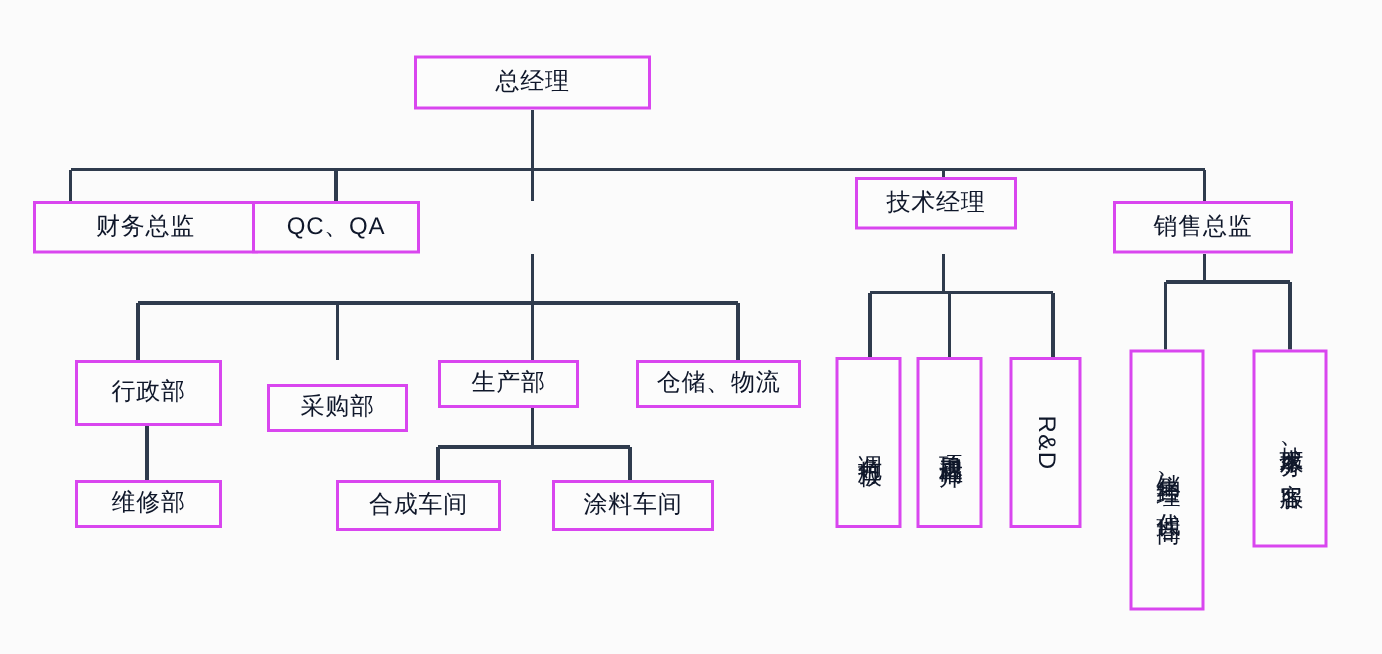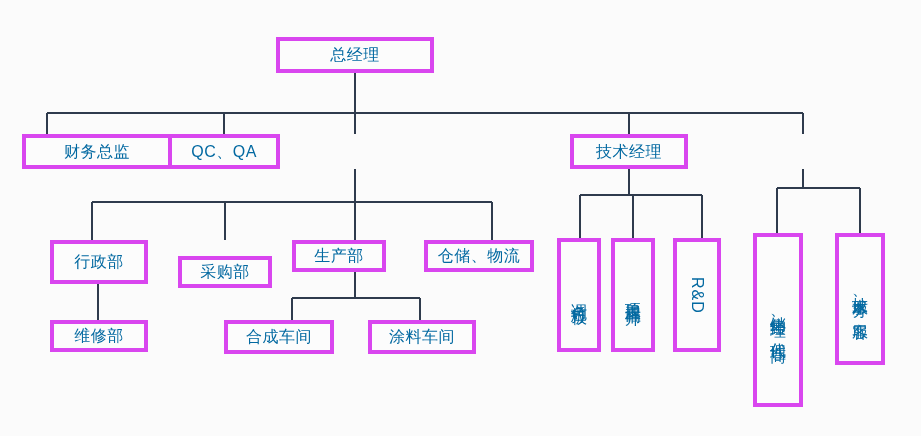--- a/index.html
+++ b/index.html
@@ -24,23 +24,23 @@
     position: absolute;
     left: 0;
     top: 0;
     width: 921px;
     height: 436px;
     pointer-events: none;
   }
   .node {
     position: absolute;
     box-sizing: border-box;
-    border: 4px solid #d946ef;
+    border: 2px solid #d946ef;
     background: #fcfcfc;
-    color: #0369a1;
+    color: #0f172a;
     display: flex;
     align-items: center;
     justify-content: center;
     text-align: center;
     font-size: 16px;
     line-height: 1.12;
     letter-spacing: 0.5px;
     font-weight: 400;
     z-index: 2;
   }
@@ -108,24 +108,27 @@
 
   <div class="node" style="left:22px; top:134px; width:150px; height:35px;">
     <span class="node-label">财务总监</span>
   </div>
 
   <div class="node" style="left:168px; top:134px; width:112px; height:35px;text-align:right;">
     <span class="node-label">QC、QA</span>
   </div>
 
 
-  <div class="node" style="left:570px; top:134px; width:118px; height:35px;">
+  <div class="node" style="left:570px; top:118px; width:108px; height:35px;">
     <span class="node-label">技术经理</span>
   </div>
 
+  <div class="node" style="left:742px; top:134px; width:120px; height:35px;">
+    <span class="node-label">销售总监</span>
+  </div>
 
   <div class="node" style="left:50px; top:240px; width:98px; height:44px;">
     <span class="node-label">行政部</span>
   </div>
 
   <div class="node" style="left:178px; top:240px; width:94px; height:32px;margin-top:16px;">
     <span class="node-label">采购部</span>
   </div>
 
   <div class="node" style="left:292px; top:240px; width:94px; height:32px;">

